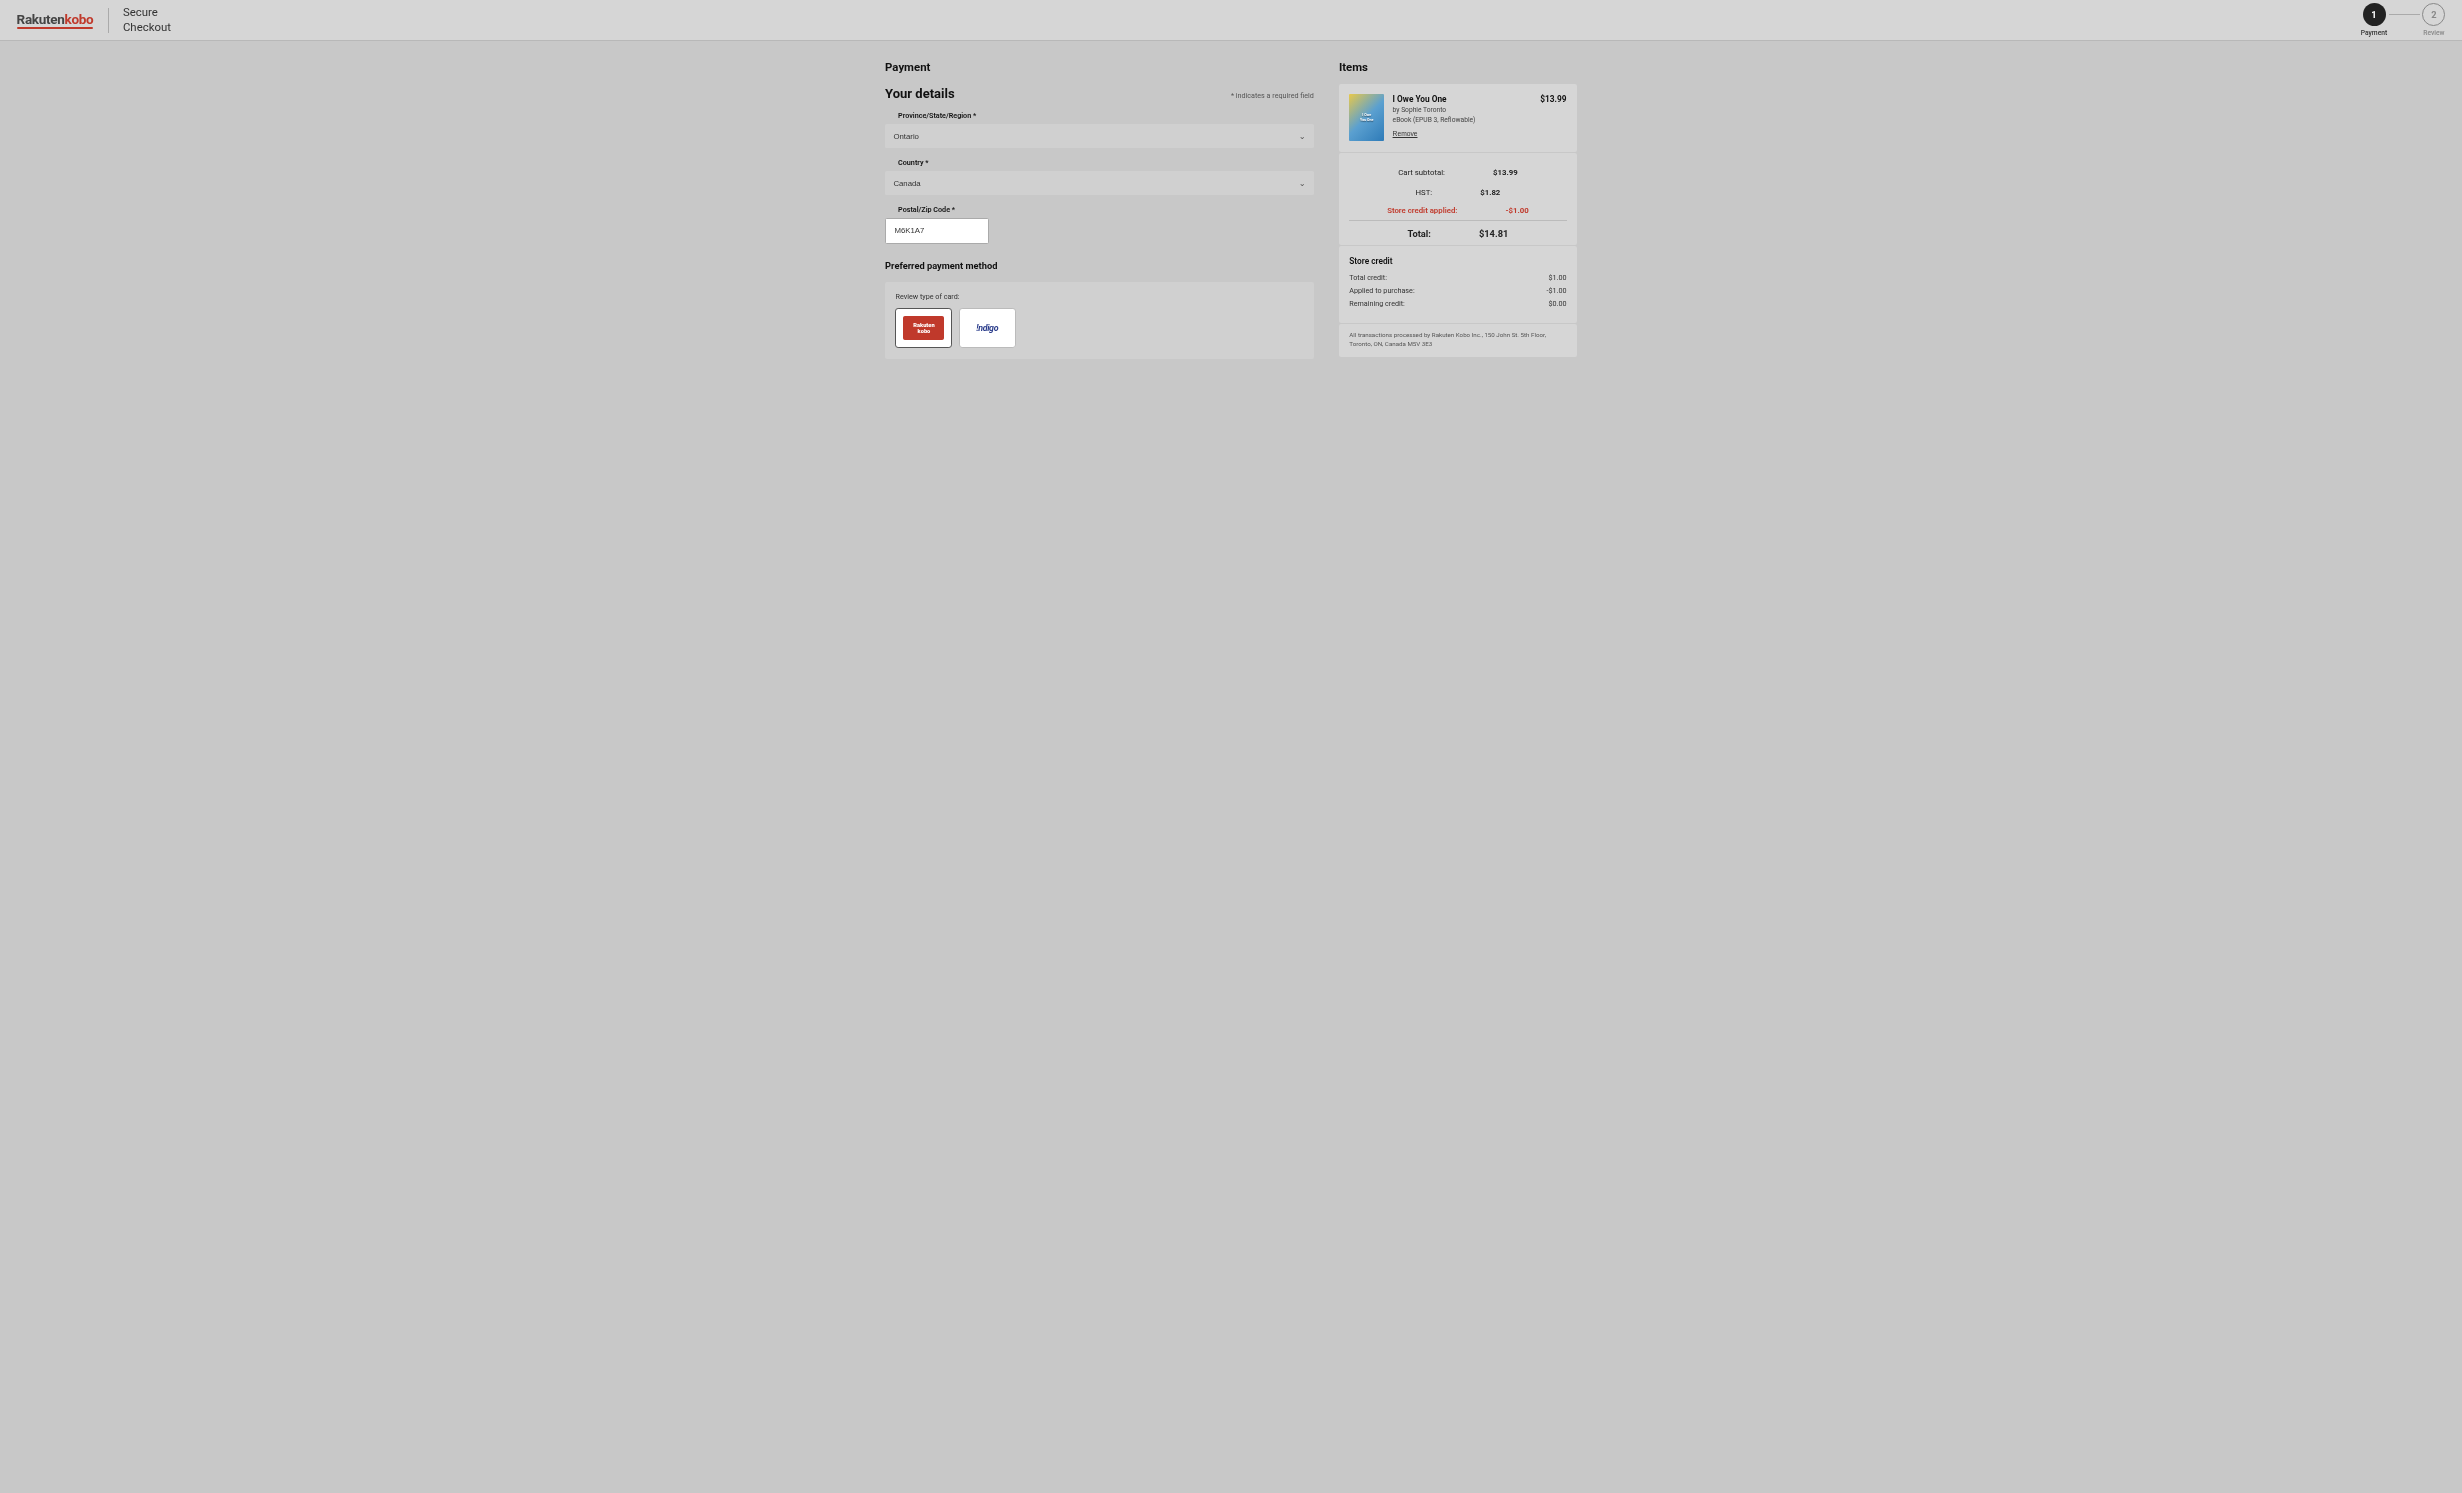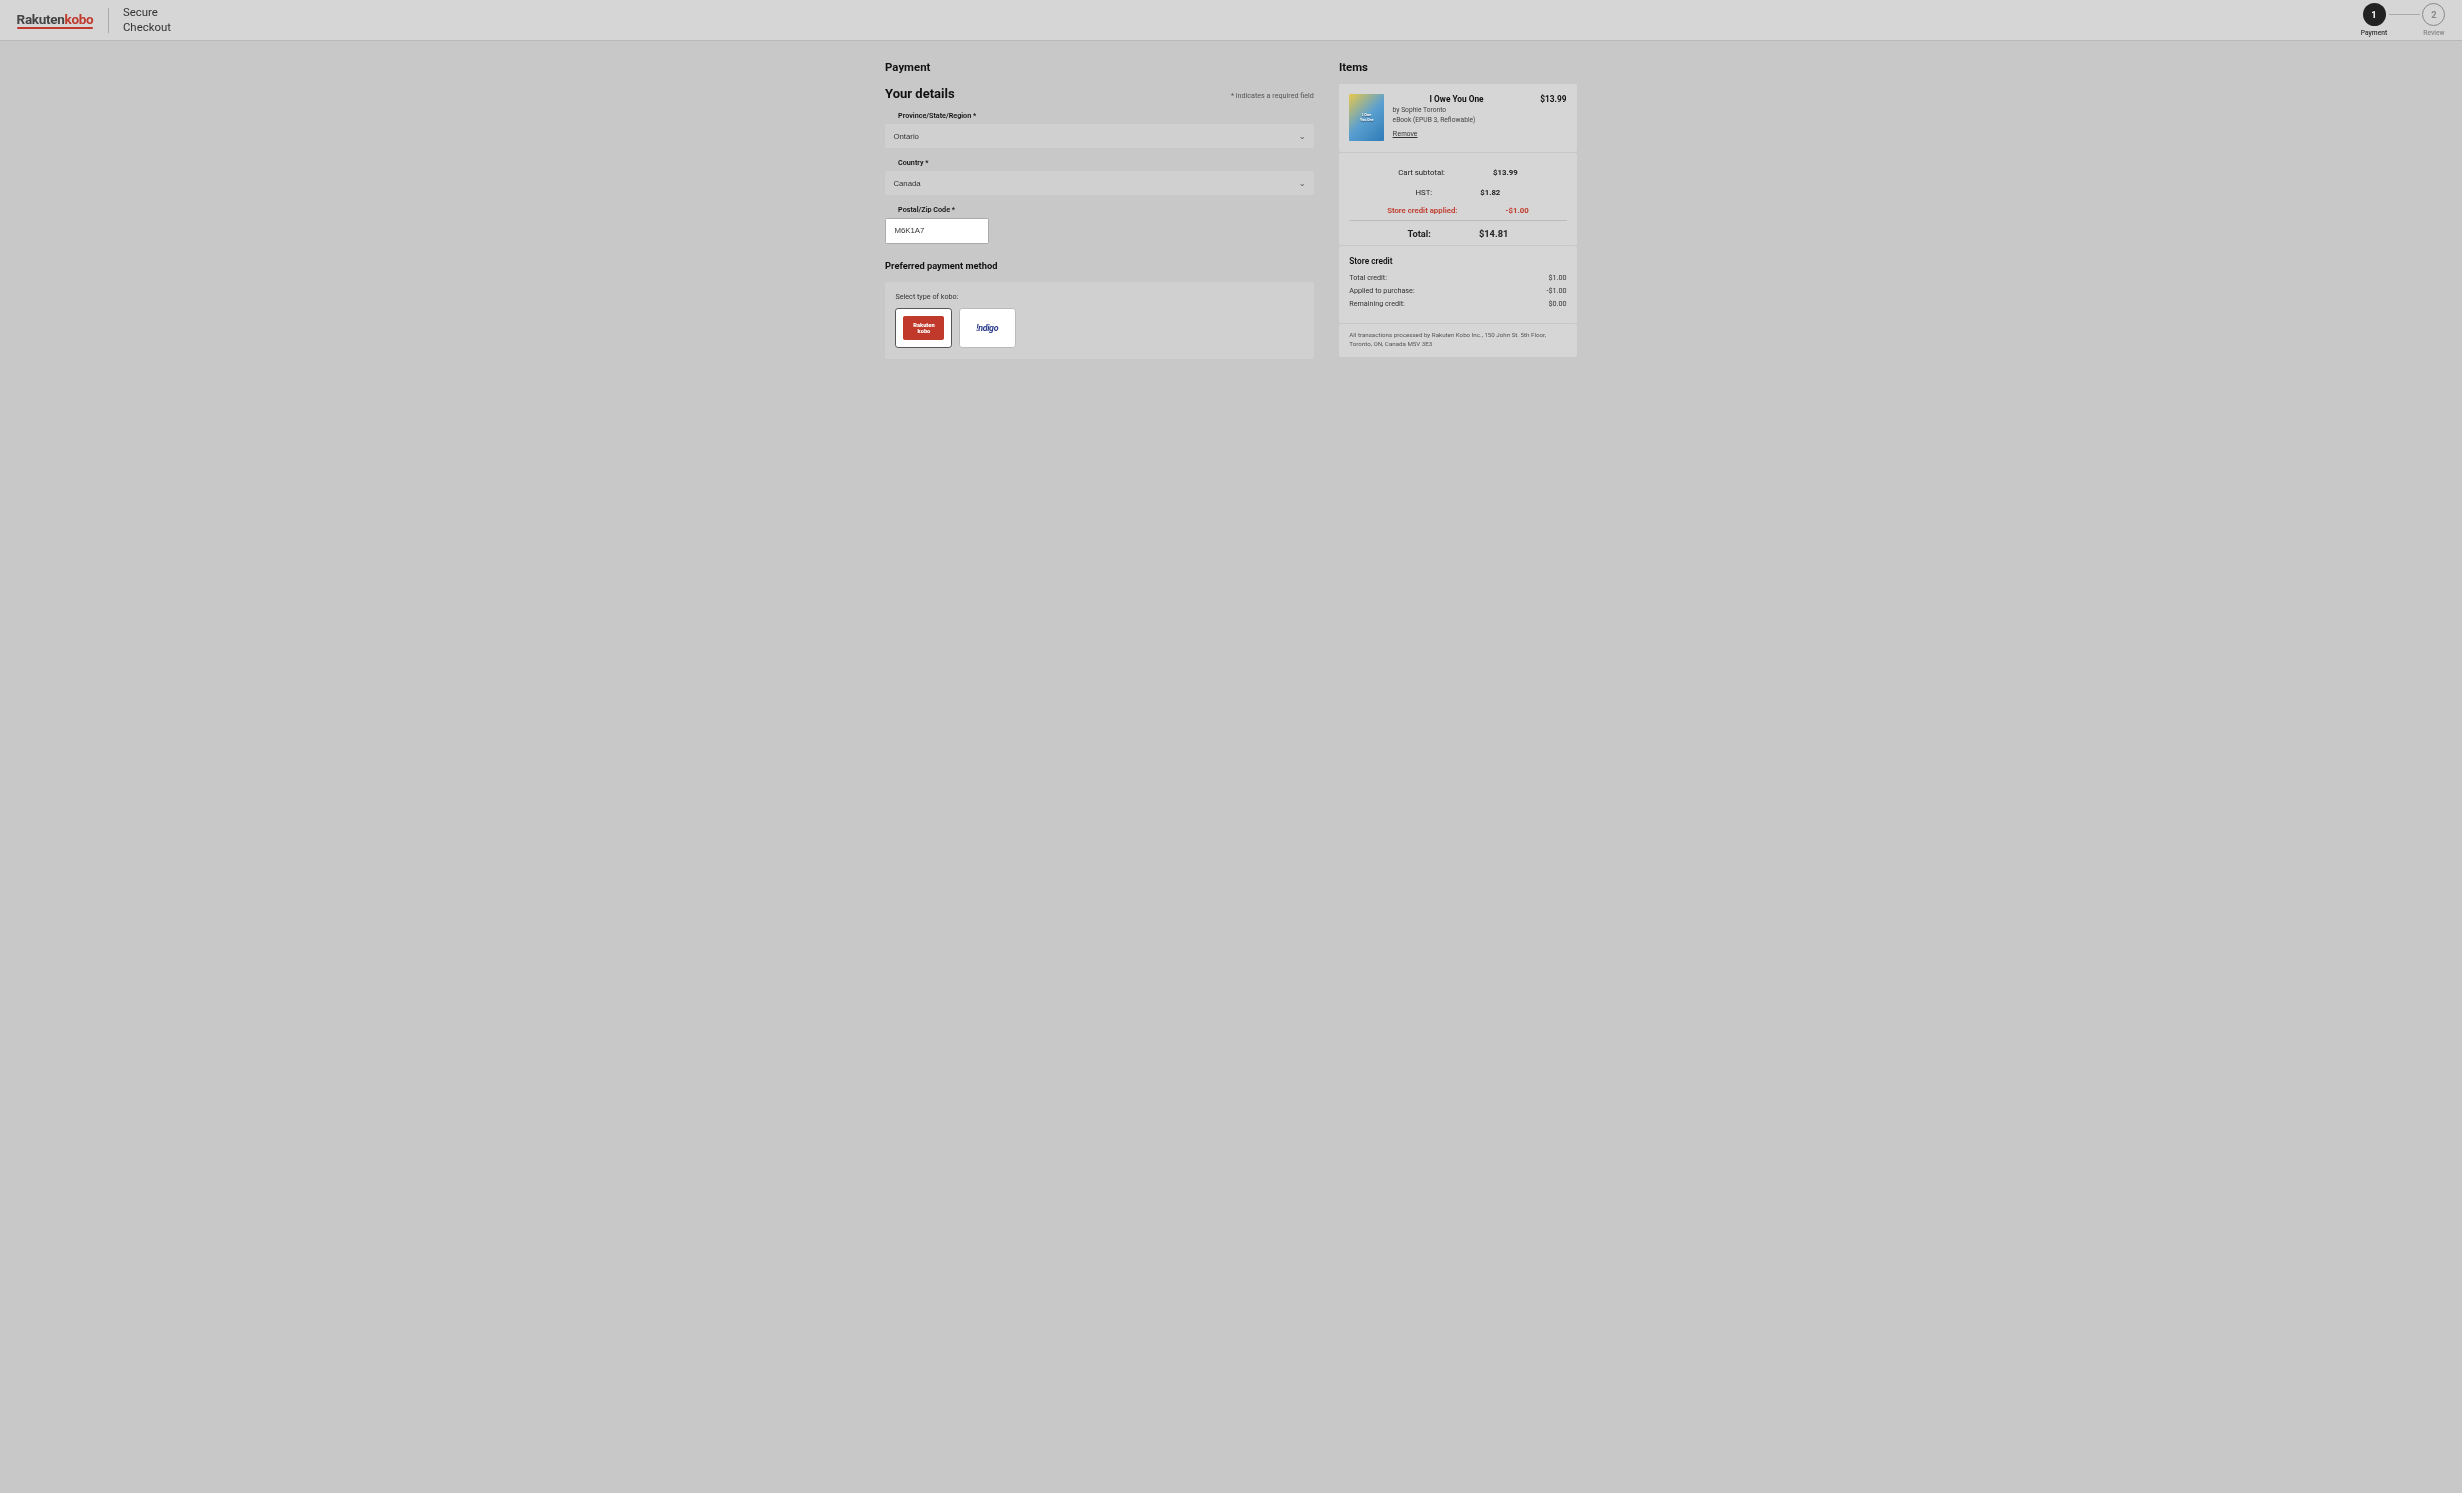--- a/index.html
+++ b/index.html
@@ -291,21 +291,20 @@
       text-shadow: 0 0.5px 1px rgba(0,0,0,0.5);
     }
     .item-details {
       flex: 1;
     }
     .item-title {
       font-size: 8.3px;
       font-weight: 700;
       color: #111;
       margin-bottom: 2.1px;
-      margin-left: 37px;
     }
     .item-author {
       font-size: 6.7px;
       color: #444;
       margin-bottom: 1.6px;
     }
     .item-format {
       font-size: 6.7px;
       color: #444;
       margin-bottom: 5.2px;
@@ -451,21 +450,21 @@
     </div>
 
     <div class="field-group">
       <label class="field-label">Postal/Zip Code *</label>
       <input class="text-input" type="text" value="M6K1A7" style="">
     </div>
 
     <h2 class="payment-method-title">Preferred payment method</h2>
 
     <div class="card-selector-box">
-      <div class="card-selector-label">Select type of kobo:</div>
+      <div class="card-selector-label">Review type of card:</div>
       <div class="card-options">
         <div class="card-option selected">
           <div class="rk-logo-inner">
             <div class="rk-logo-text">Rakuten<br>kobo</div>
           </div>
         </div>
         <div class="card-option">
           <span class="indigo-logo">!ndigo</span>
         </div>
       </div>

